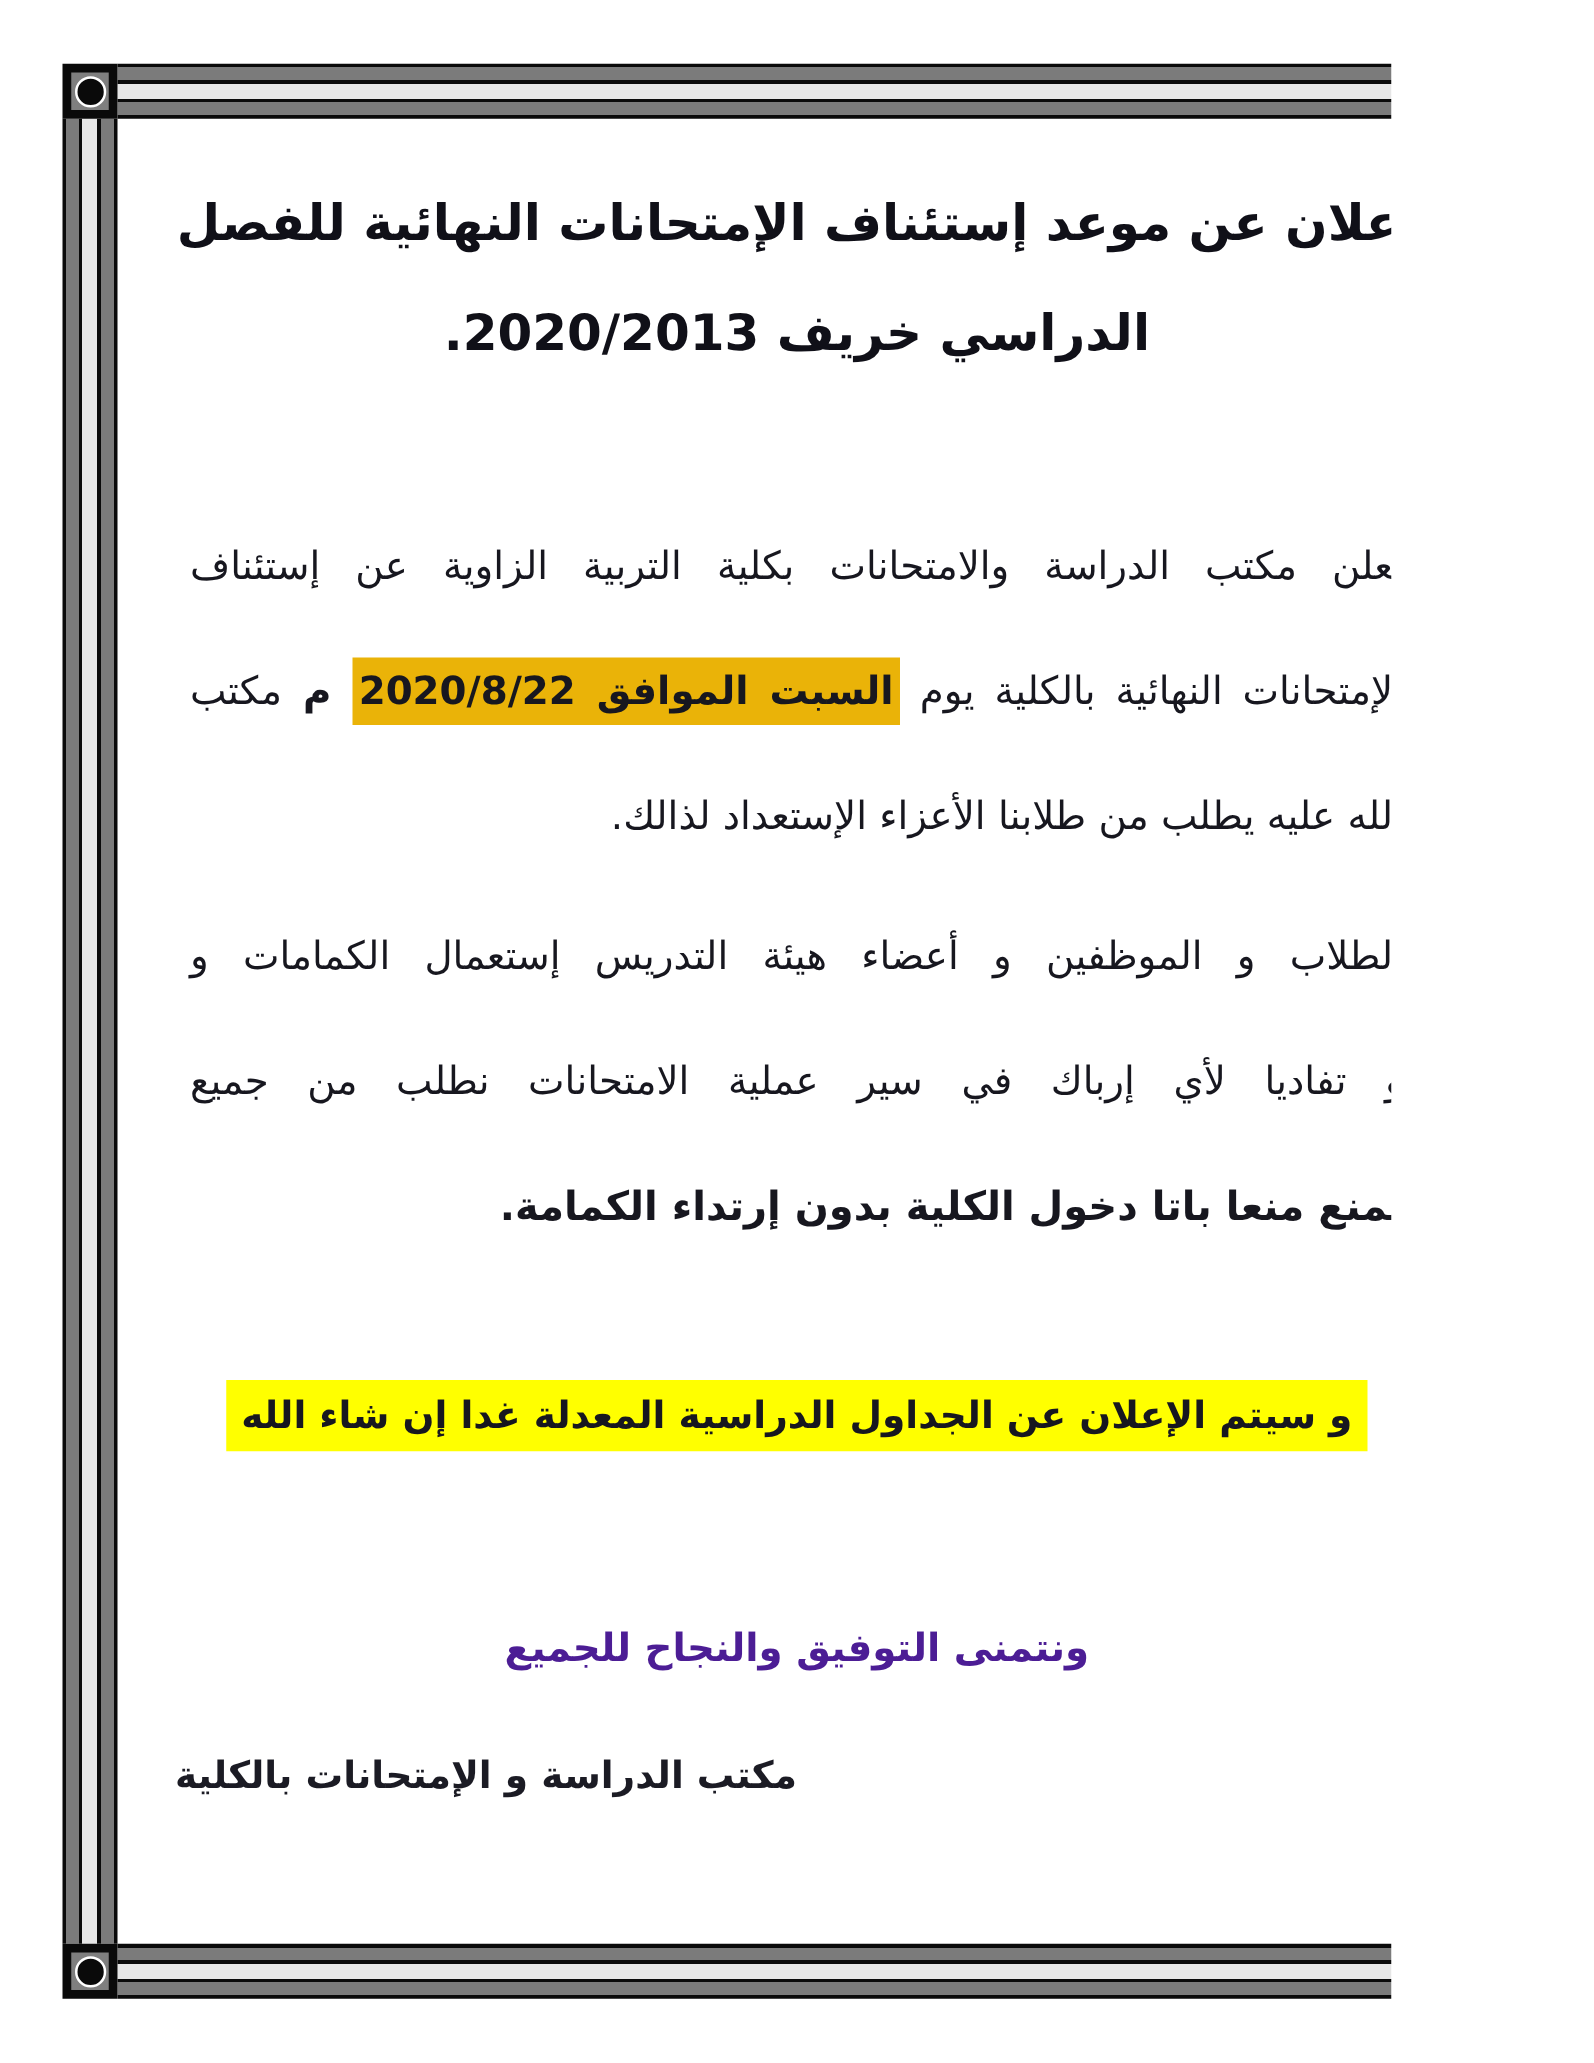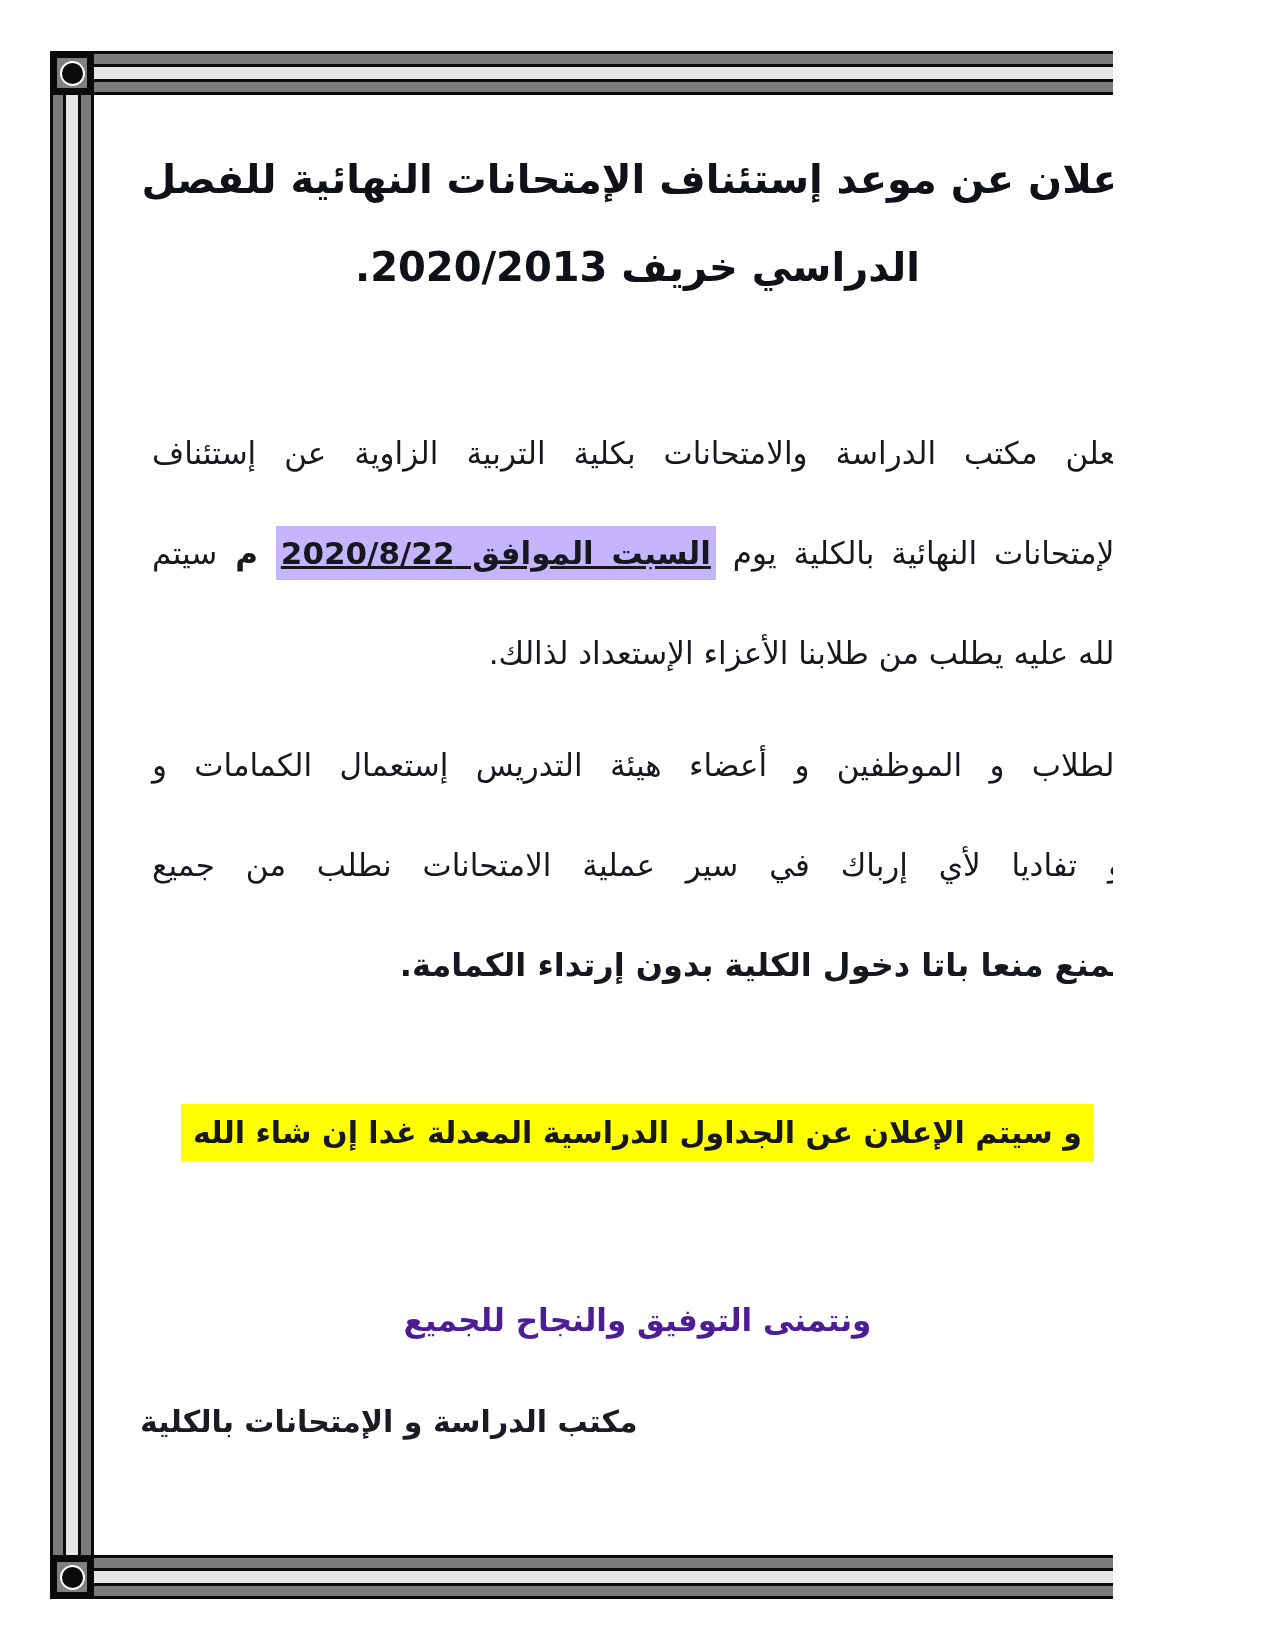--- a/index.html
+++ b/index.html
@@ -63,24 +63,23 @@
   .para .line { display: block; line-height: 100px; white-space: normal; }
   .line.just { text-align: justify; text-align-last: justify; text-justify: inter-word; }
   .line.rightal { text-align: right; }
   .b { font-weight: bold; }
 
   .p1 { margin-top: 92px; }
   .p2 { margin-top: 8px; }
   .p2 .line.bold-last { font-weight: bold; font-size: 32px; }
 
   .hl-date {
-    background: #c4b5fd;
+    background: #eab308;
     font-weight: bold;
     padding: 9px 5px;
-    text-decoration: underline;
   }
 
   .note-row { margin-top: 86px; text-align: center; line-height: 64px; }
   .hl-note {
     background: #ffff00;
     font-weight: bold;
     font-size: 30px;
     padding: 11px 12px;
   }
 
@@ -131,21 +130,21 @@
 
   <div class="content">
 
     <div class="title">
         <span class="tline">إعلان عن موعد إستئناف الإمتحانات النهائية للفصل</span>
         <span class="tline">الدراسي خريف 2020/2013.</span>
       </div>
 
     <div class="para p1">
         <span class="line just">يعلن مكتب الدراسة والامتحانات بكلية التربية الزاوية عن إستئناف</span>
-        <span class="line just"><span>الإمتحانات النهائية بالكلية يوم </span><span class="hl-date">السبت الموافق 2020/8/22</span><span class="b"> م </span><span>سيتم</span></span>
+        <span class="line just"><span>الإمتحانات النهائية بالكلية يوم </span><span class="hl-date">السبت الموافق 2020/8/22</span><span class="b"> م </span><span>مكتب</span></span>
         <span class="line rightal">الله عليه يطلب من طلابنا الأعزاء الإستعداد لذالك.</span>
       </div>
 
     <div class="para p2">
         <span class="line just">الطلاب و الموظفين و أعضاء هيئة التدريس إستعمال الكمامات و</span>
         <span class="line just">و تفاديا لأي إرباك في سير عملية الامتحانات نطلب من جميع</span>
         <span class="line rightal bold-last">يمنع منعا باتا دخول الكلية بدون إرتداء الكمامة.</span>
       </div>
 
     <div class="note-row"><span class="hl-note">و سيتم الإعلان عن الجداول الدراسية المعدلة غدا إن شاء الله</span></div>

